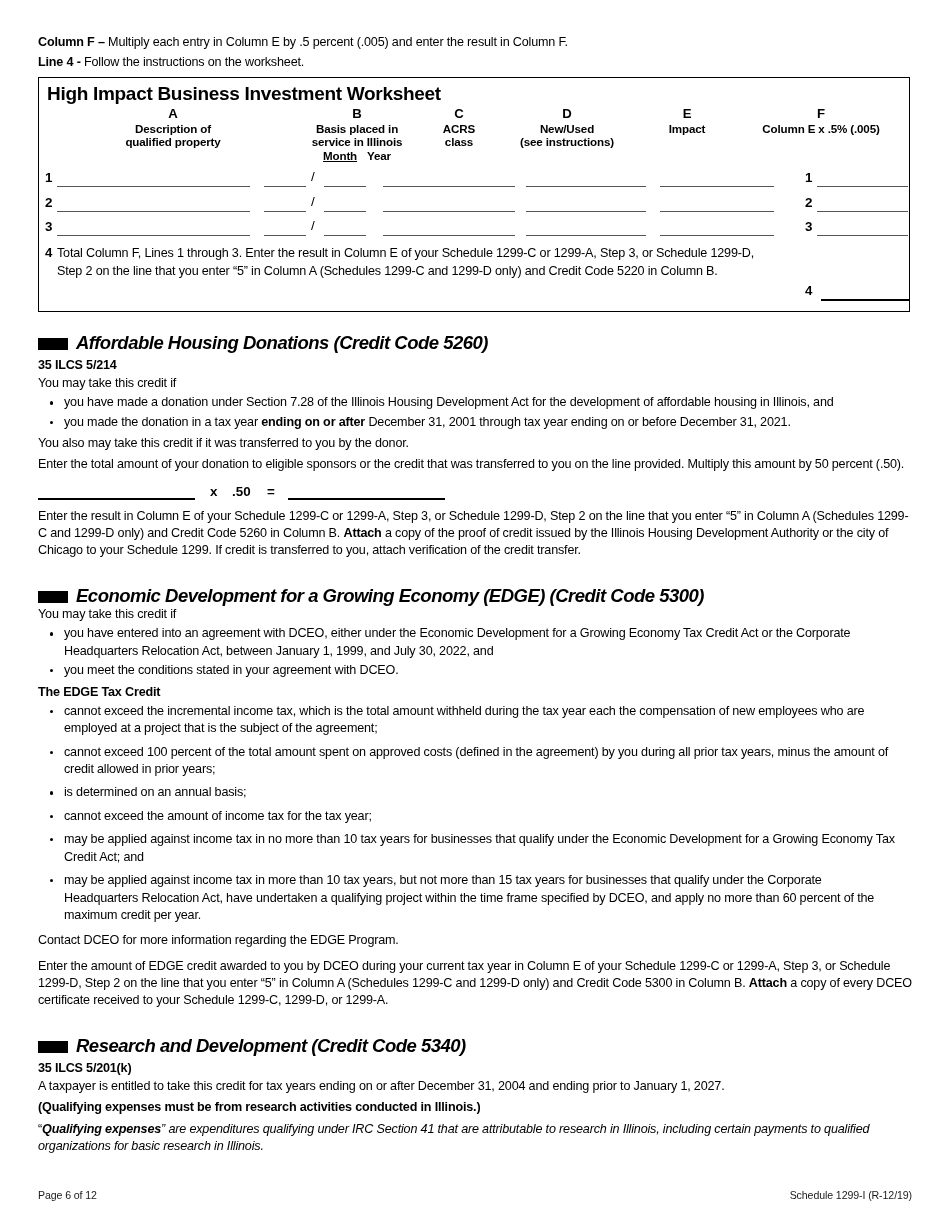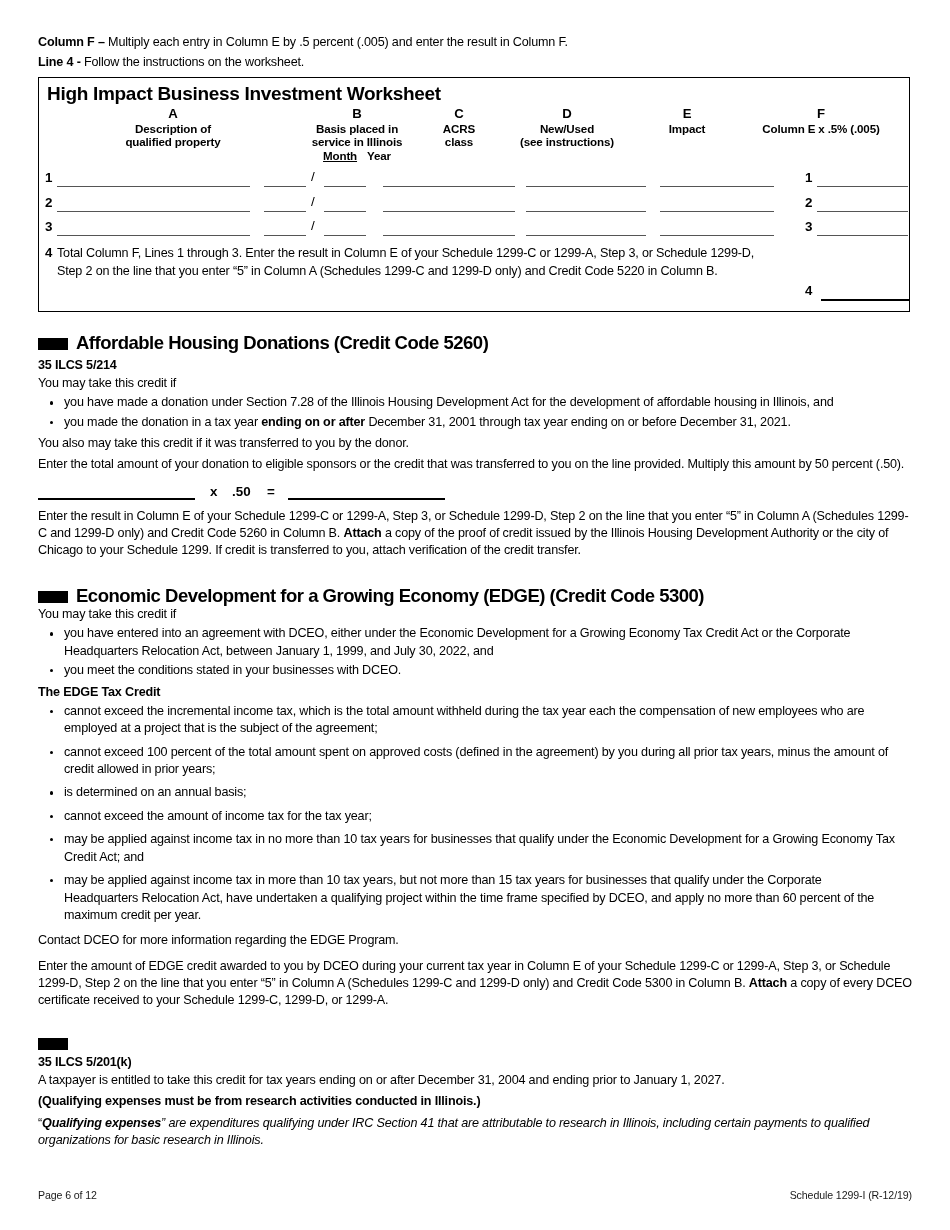--- a/index.html
+++ b/index.html
@@ -161,20 +161,21 @@
     top: 14px;
     width: 88px;
     border-bottom: 2.4px solid #000;
   }
 
   
   .sec {
     display: flex;
     align-items: center;
     margin-top: 0;
+    font-style: italic;
   }
   .sec .sq {
     width: 30px;
     height: 12px;
     background: #000;
     display: inline-block;
     margin-right: 8px;
     flex: none;
     margin-top: 3px;
   }
@@ -396,21 +397,21 @@
     <div class="gap-26"></div>
 
     <div class="sec">
       <span class="sq"></span>
       <span class="sectitle">Economic Development for a Growing Economy (EDGE) (Credit Code 5300)</span>
     </div>
     <div class="para">You may take this credit if</div>
 
     <ul class="bul">
       <li><span>you have entered into an agreement with DCEO, either under the Economic Development for a Growing Economy Tax Credit Act or the Corporate Headquarters Relocation Act, between January 1, 1999, and July 30, 2022, and</span></li>
-      <li><span>you meet the conditions stated in your businesses with DCEO.</span></li>
+      <li><span>you meet the conditions stated in your agreement with DCEO.</span></li>
     </ul>
 
     <div class="gap-2"></div>
     <div class="para b">The EDGE Tax Credit</div>
 
     <ul class="bul spaced">
       <li><span>cannot exceed the incremental income tax, which is the total amount withheld during the tax year each the compensation of new employees who are employed at a project that is the subject of the agreement;</span></li>
       <li><span>cannot exceed 100 percent of the total amount spent on approved costs (defined in the agreement) by you during all prior tax years, minus the amount of credit allowed in prior years;</span></li>
       <li><span>is determined on an annual basis;</span></li>
       <li><span>cannot exceed the amount of income tax for the tax year;</span></li>
@@ -420,20 +421,21 @@
 
     <div class="gap-2"></div>
     <div class="para">Contact DCEO for more information regarding the EDGE Program.</div>
     <div class="gap-8"></div>
     <div class="para"><span>Enter the amount of EDGE credit awarded to you by DCEO during your current tax year in Column E of your Schedule 1299-C or 1299-A, Step 3, or Schedule 1299-D, Step 2 on the line that you enter “5” in Column A (Schedules 1299-C and 1299-D only) and Credit Code 5300 in Column B. </span><span class="b">Attach</span><span> a copy of every DCEO certificate received to your Schedule 1299-C, 1299-D, or 1299-A.</span></div>
 
     <div class="gap-26"></div>
 
     <div class="sec">
       <span class="sq"></span>
+      <span class="sectitle">Research and Development (Credit Code 5340)</span>
     </div>
     <div class="ilcs">35 ILCS 5/201(k)</div>
     <div class="para">A taxpayer is entitled to take this credit for tax years ending on or after December 31, 2004 and ending prior to January 1, 2027.</div>
     <div class="gap-4"></div>
     <div class="para b">(Qualifying expenses must be from research activities conducted in Illinois.)</div>
     <div class="gap-4"></div>
     <div class="para"><span>“</span><span class="bi">Qualifying expenses</span><span class="i">” are expenditures qualifying under IRC Section 41 that are attributable to research in Illinois, including certain payments to qualified organizations for basic research in Illinois.</span></div>
 
   </div>
 

